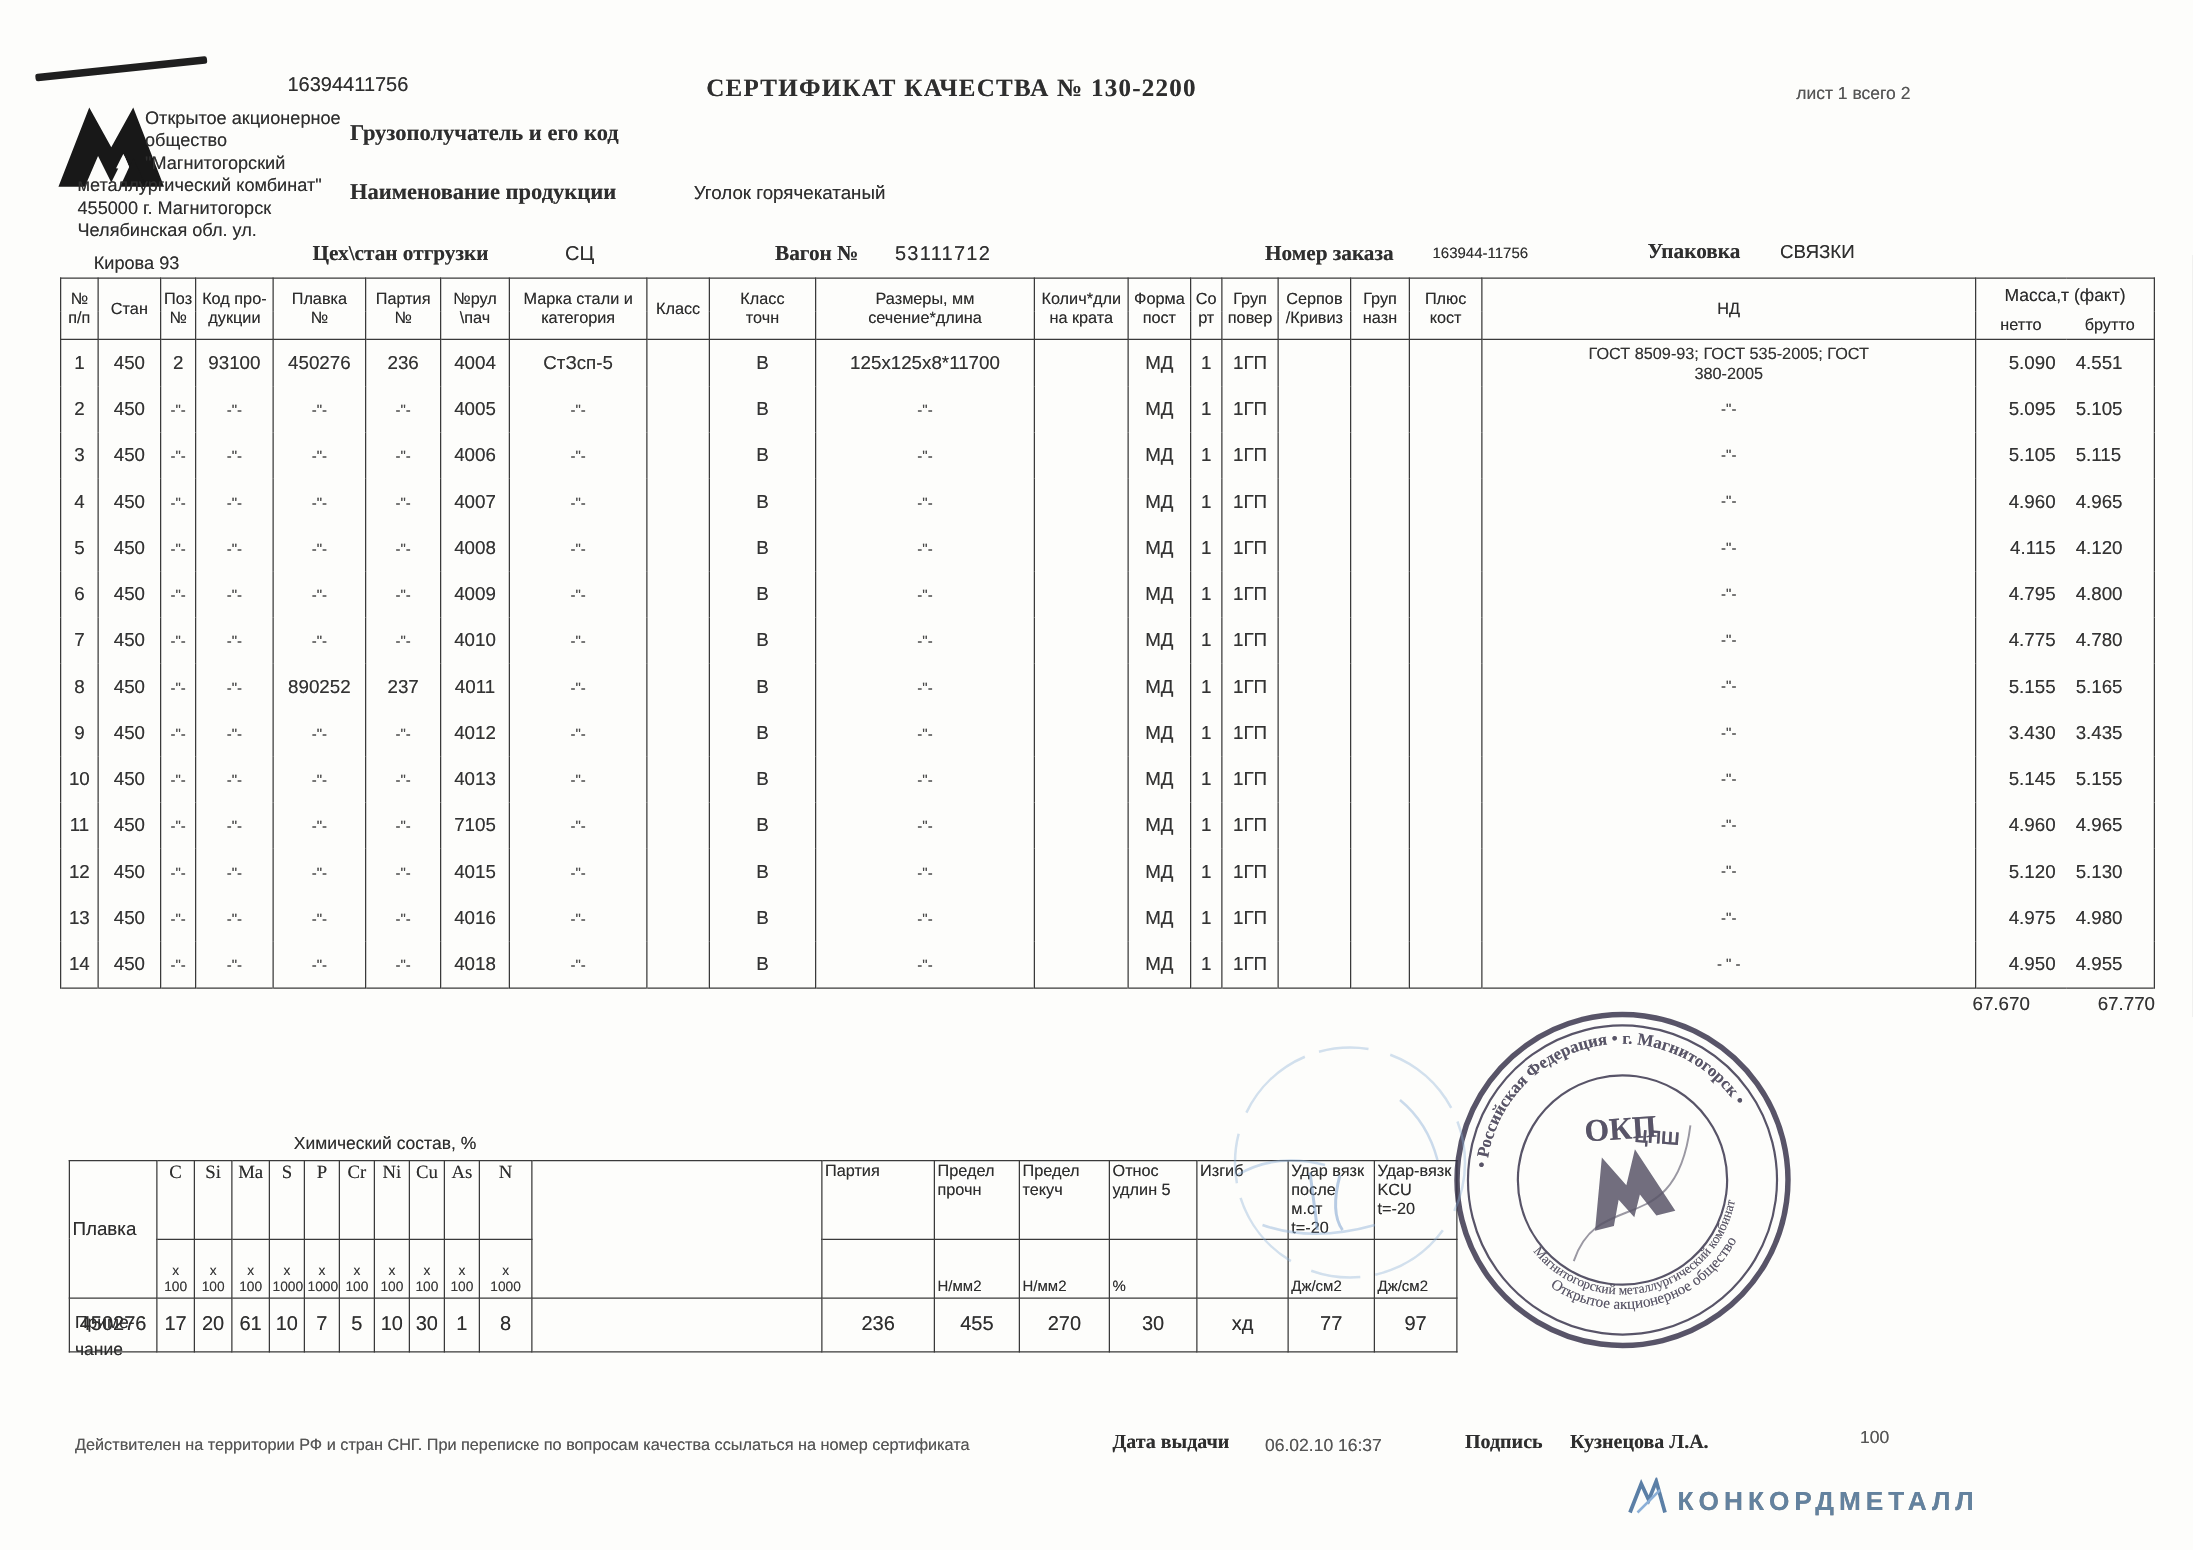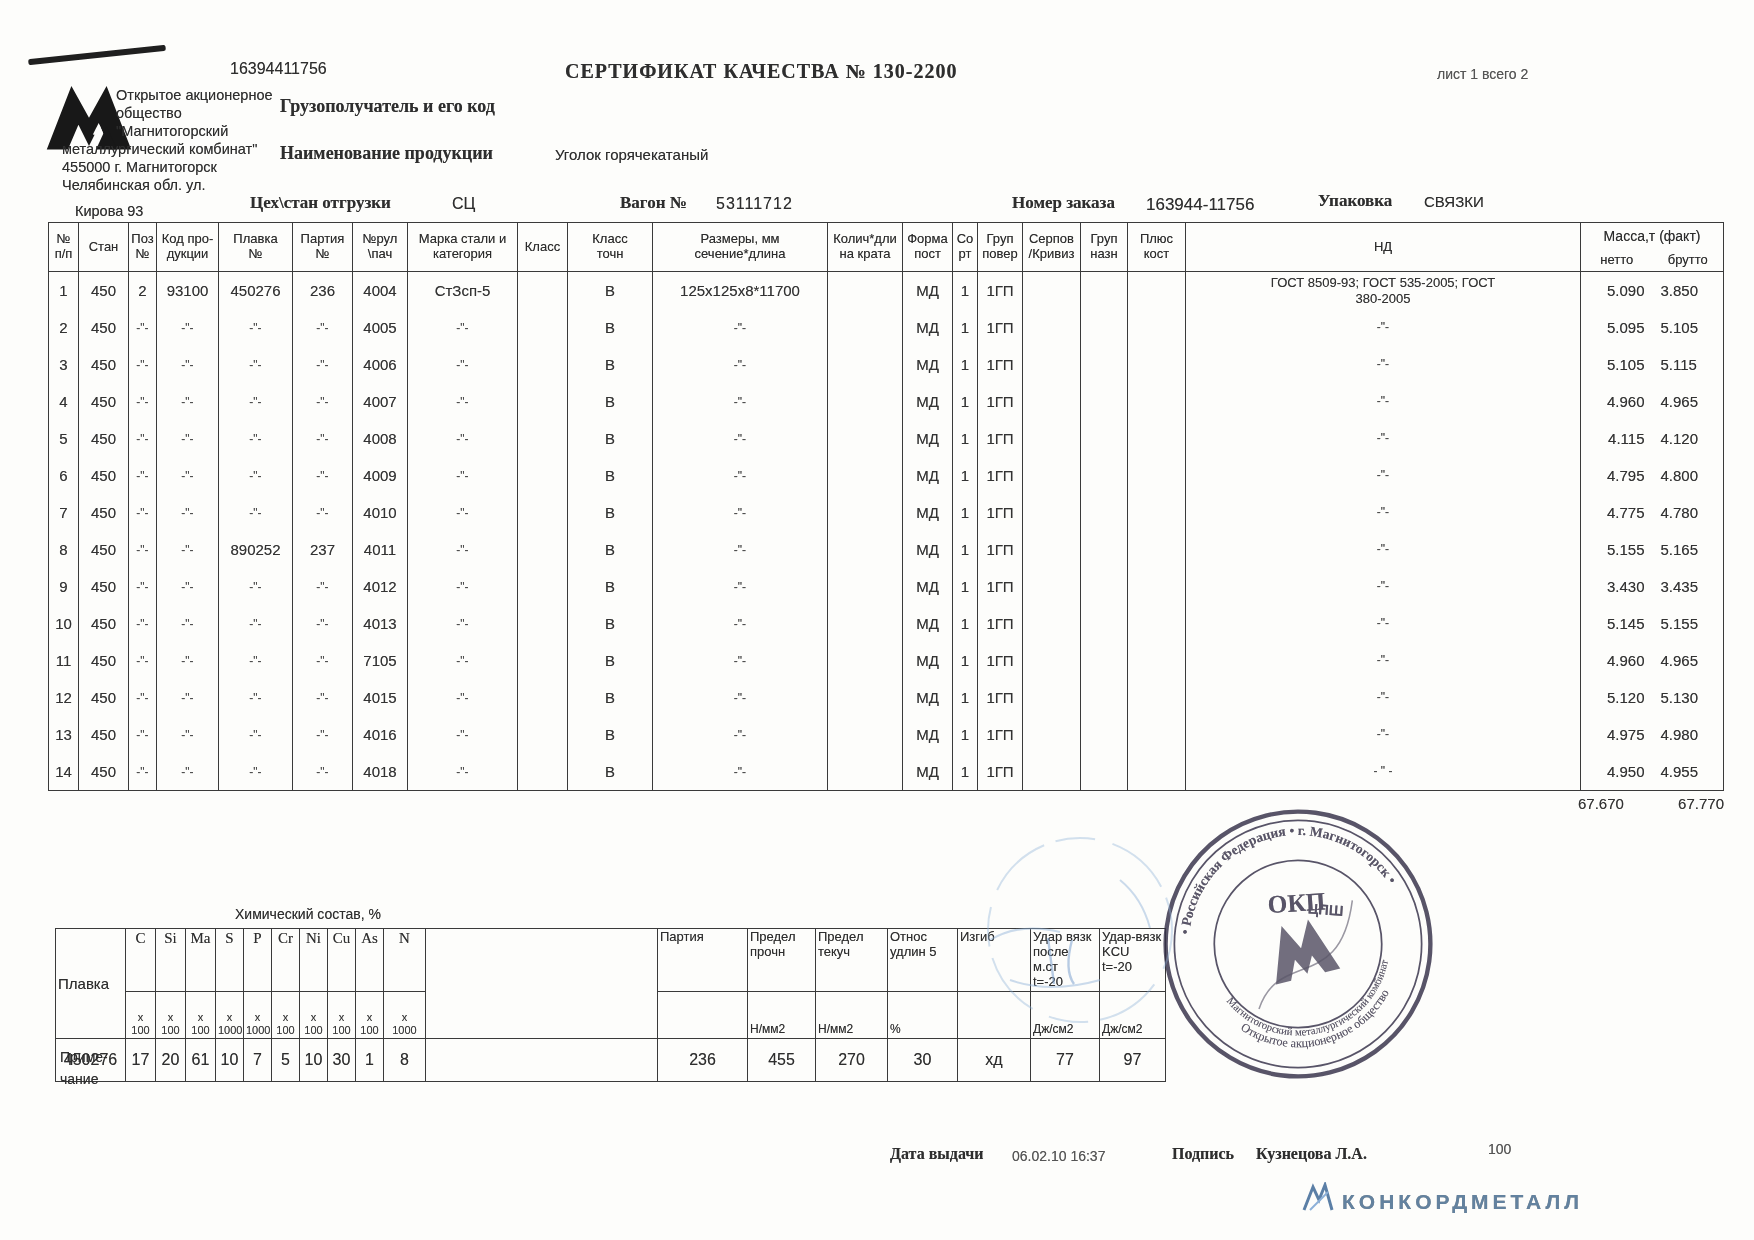--- a/index.html
+++ b/index.html
@@ -78,21 +78,21 @@
 
   <div class="abs serifb" style="left:280px;top:96px;font-size:18px;">Грузополучатель и его код</div>
   <div class="abs serifb" style="left:280px;top:143px;font-size:18px;">Наименование продукции</div>
   <div class="abs" style="left:555px;top:146px;font-size:15px;">Уголок горячекатаный</div>
 
   <div class="abs serifb" style="left:250px;top:193px;font-size:17px;">Цех\стан отгрузки</div>
   <div class="abs" style="left:452px;top:195px;font-size:16px;">СЦ</div>
   <div class="abs serifb" style="left:620px;top:193px;font-size:17px;">Вагон №</div>
   <div class="abs" style="left:716px;top:195px;font-size:16px;letter-spacing:1px;">53111712</div>
   <div class="abs serifb" style="left:1012px;top:193px;font-size:17px;">Номер заказа</div>
-  <div class="abs" style="left:1146px;top:195px;font-size:17px;">163944-11756</div>
+  <div class="abs" style="left:1146px;top:195px;font-size:12px;">163944-11756</div>
   <div class="abs serifb" style="left:1318px;top:191px;font-size:17px;">Упаковка</div>
   <div class="abs" style="left:1424px;top:193px;font-size:15px;">СВЯЗКИ</div>
 
   <table class="main">
     <colgroup id="mt-cols">
         <col style="width: 30px;">
         <col style="width: 50px;">
         <col style="width: 28px;">
         <col style="width: 62px;">
         <col style="width: 74px;">
@@ -173,21 +173,21 @@
           <td></td>
           <td>МД</td>
           <td>1</td>
           <td>1ГП</td>
           <td></td>
           <td></td>
           <td></td>
           <td class="nd">ГОСТ 8509-93; ГОСТ 535-2005; ГОСТ
 380-2005</td>
           <td class="net">5.090</td>
-          <td class="brut">3.850</td>
+          <td class="brut">4.551</td>
         </tr>
         <tr>
           <td>2</td>
           <td>450</td>
           <td class="ditto">-"-</td>
           <td class="ditto">-"-</td>
           <td class="ditto">-"-</td>
           <td class="ditto">-"-</td>
           <td>4005</td>
           <td class="ditto">-"-</td>
@@ -580,20 +580,21 @@
           <td>77</td>
           <td>97</td>
         </tr>
       </tbody>
   </table>
 
   <div class="abs" style="left:60px;top:1046px;font-size:14px;line-height:22px;">
     <div>Приме-</div>
     <div>чание</div>
   </div>
+  <div class="abs faint" style="left:60px;top:1148px;font-size:13px;filter:blur(.3px);">Действителен на территории РФ и стран СНГ.   При переписке по вопросам качества ссылаться на номер сертификата</div>
 
   <div class="abs serifb" style="left:890px;top:1145px;font-size:16px;">Дата выдачи</div>
   <div class="abs faint" style="left:1012px;top:1148px;font-size:14px;text-align:center;">06.02.10 16:37</div>
   <div class="abs serifb" style="left:1172px;top:1145px;font-size:16px;">Подпись</div>
   <div class="abs serifb" style="left:1256px;top:1145px;font-size:16px;">Кузнецова Л.А.</div>
   <div class="abs faint" style="left:1488px;top:1141px;font-size:14px;">100</div>
 
   <svg class="abs stampwrap" style="left:1152px;top:798px;transform:rotate(-14deg);" width="292" height="292" viewBox="0 0 300 300">
     <g fill="none" stroke="#353048">
       <circle cx="150" cy="150" r="136" stroke-width="4.5"></circle>

